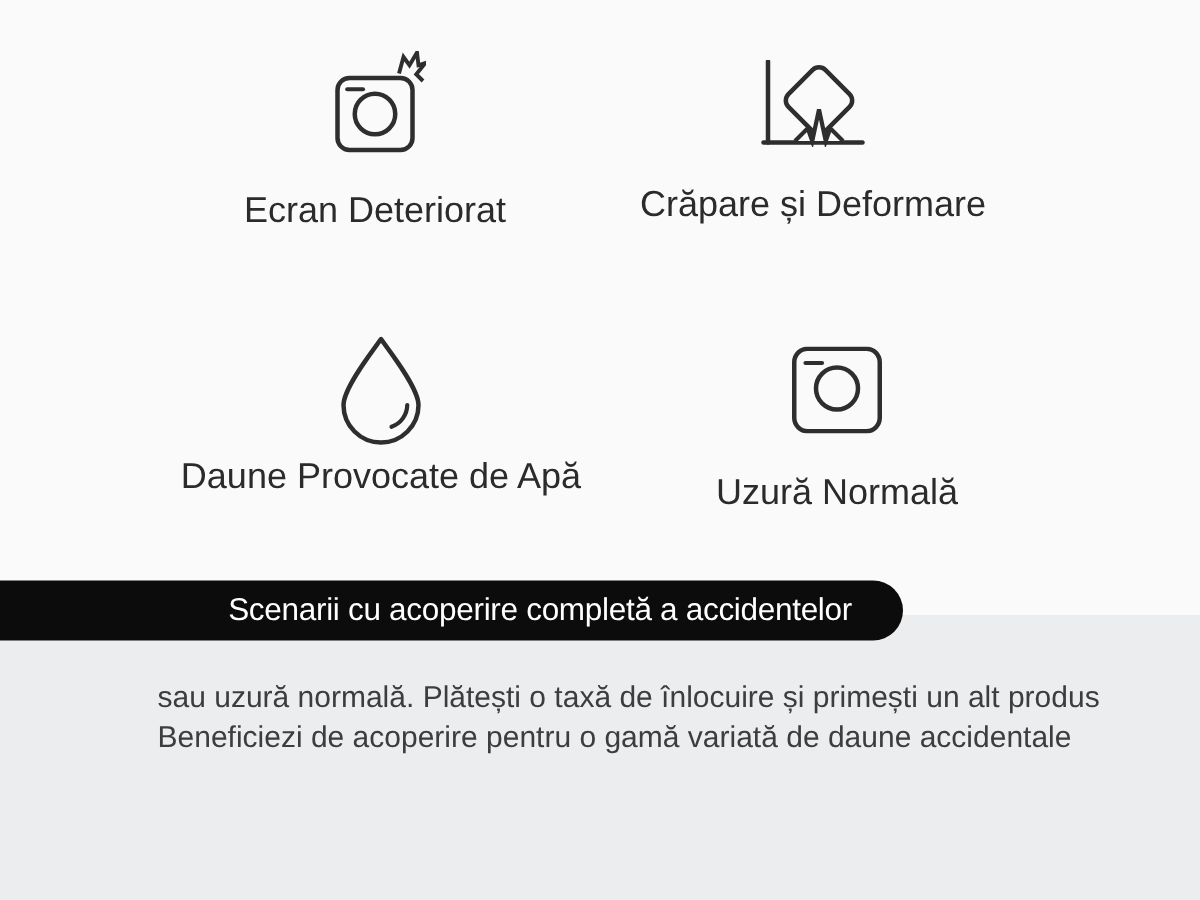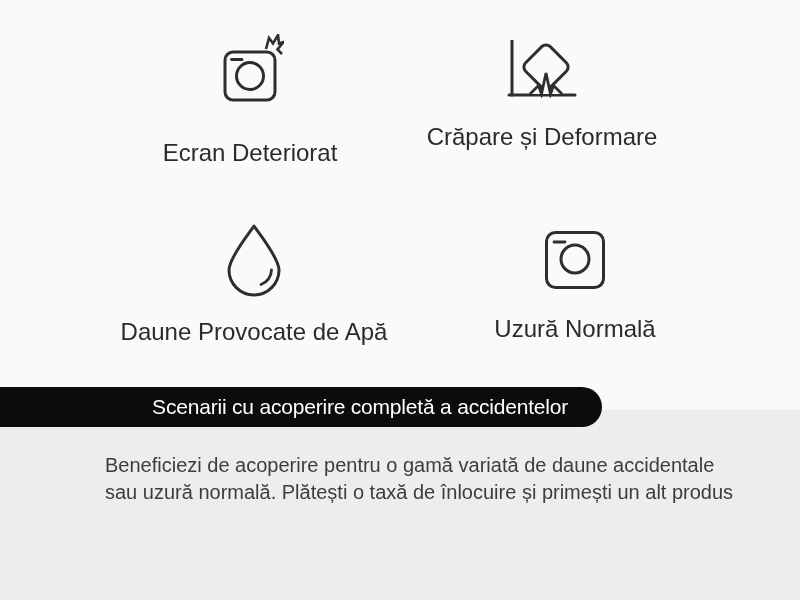--- a/index.html
+++ b/index.html
@@ -6,24 +6,24 @@
   body{width:800px;height:600px;overflow:hidden;font-family:"Liberation Sans",sans-serif;}
   .stage{position:relative;width:800px;height:600px;background:#fafafa;}
   .top-section{position:absolute;left:0;top:0;width:800px;height:410px;background:#fafafa;}
   .bottom-section{position:absolute;left:0;top:410px;width:800px;height:190px;background:#ebedee;}
 
   .feature{position:absolute;display:flex;flex-direction:column;align-items:center;}
   .feature svg{display:block;stroke:#2e2e2e;fill:none;stroke-width:3;stroke-linecap:round;}
   .f1{left:110px;top:34px;width:280px;}
   .f2{left:402px;top:40px;width:280px;}
   .f3{left:114px;top:223px;width:280px;}
-  .f4{left:435px;top:231px;width:280px;justify-content:flex-end;}
-  .f1 .feature-label{margin-top:36px;}
+  .f4{left:418px;top:231px;width:280px;justify-content:flex-end;}
+  .f1 .feature-label{margin-top:24px;}
   .f2 .feature-label{margin-top:24px;}
-  .f3 .feature-label{margin-top:20px;text-align:right;}
+  .f3 .feature-label{margin-top:6px;text-align:right;}
   .f4 .feature-label{margin-top:25px;}
   .feature-label{font-size:24px;line-height:30px;color:#2b2b2b;white-space:nowrap;}
 
   .banner{position:absolute;left:0;top:387px;width:602px;height:40px;background:#0c0c0c;
           border-radius:0 20px 20px 0;display:flex;align-items:center;justify-content:flex-end;
           padding-right:34px;box-sizing:border-box;}
   .banner-label{color:#ffffff;font-size:21px;font-weight:normal;white-space:nowrap;letter-spacing:-0.2px;}
 
   .description{position:absolute;left:105px;top:452px;color:#3d3d3d;font-size:20px;line-height:27px;}
   .description div{white-space:nowrap;}
@@ -74,17 +74,17 @@
 
   </div>
 
   <div class="bottom-section"></div>
 
   <div class="banner">
     <span class="banner-label">Scenarii cu acoperire completă a accidentelor</span>
   </div>
 
   <div class="description">
+    <div>sau uzură normală. Plătești o taxă de înlocuire și primești un alt produs</div>
     <div>Beneficiezi de acoperire pentru o gamă variată de daune accidentale</div>
-    <div>sau uzură normală. Plătești o taxă de înlocuire și primești un alt produs</div>
   </div>
 
 </div>
 
 </body></html>

